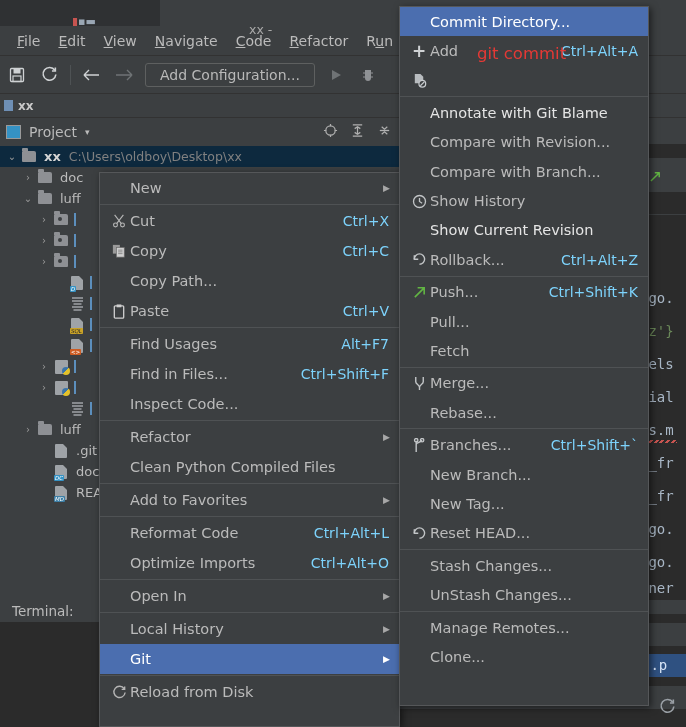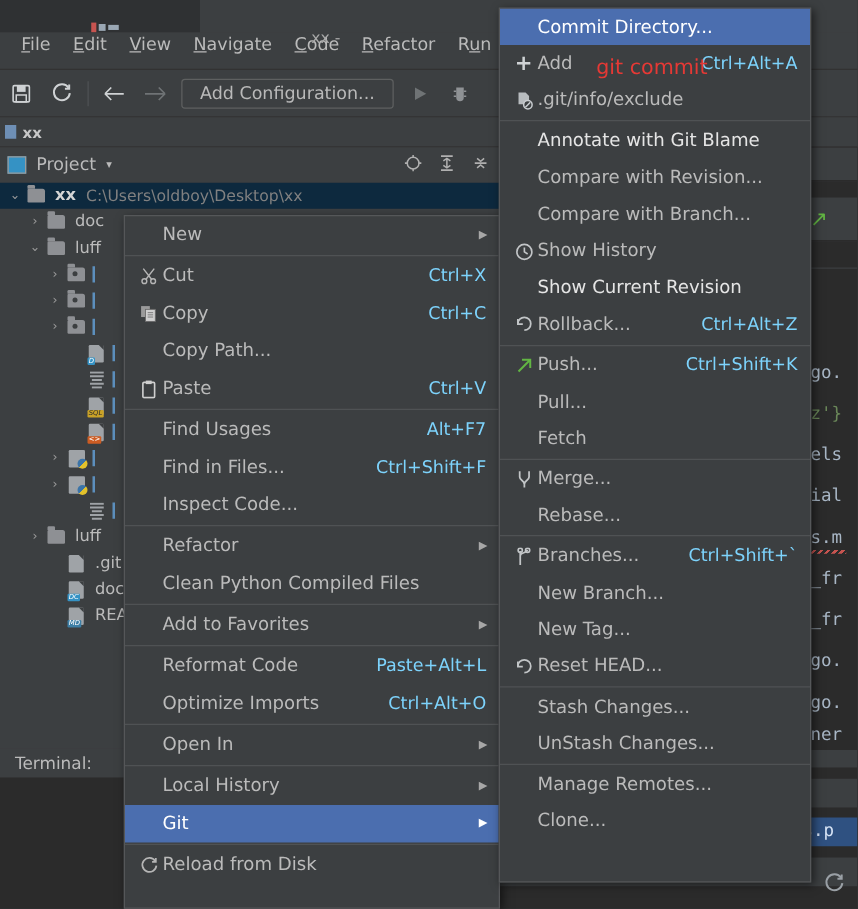--- a/index.html
+++ b/index.html
@@ -33,21 +33,21 @@
     position: absolute; left: 72px; top: 18px; width: 48px; height: 8px;
     overflow: hidden; font-size: 11px; color: #9aa7b4; line-height: 8px;
     white-space: nowrap;
   }
   .titlebar-frag .r { color: #c75450; }
 
   .menubar {
     position: absolute; left: 0; top: 26px; right: 0; height: 30px;
     background: #3c3f41;
     border-bottom: 1px solid #323232;
-    display: flex; padding-left: 8px; box-sizing: border-box;
+    display: flex; align-items: center; padding-left: 8px; box-sizing: border-box;
   }
   .menubar .mi {
     padding: 2px 9px; color: #bbbbbb; font-size: 14px; white-space: nowrap;
   }
   .menubar .mi u { text-decoration: underline; }
 
   .toolbar {
     position: absolute; left: 0; top: 56px; right: 0; height: 38px;
     background: #3c3f41;
     border-bottom: 1px solid #323232;
@@ -543,21 +543,21 @@
   <div class="mitem">
     <span class="m-ico"></span>
     <span class="m-label">Add to Favorites</span>
     <span class="m-sub">▶</span>
   </div>
   <div class="msep"></div>
 
   <div class="mitem">
     <span class="m-ico"></span>
     <span class="m-label">Reformat Code</span>
-    <span class="m-key">Paste+Alt+L</span>
+    <span class="m-key">Ctrl+Alt+L</span>
   </div>
   <div class="mitem">
     <span class="m-ico"></span>
     <span class="m-label">Optimize Imports</span>
     <span class="m-key">Ctrl+Alt+O</span>
   </div>
   <div class="msep"></div>
 
   <div class="mitem">
     <span class="m-ico"></span>
@@ -603,21 +603,20 @@
     <span class="m-key">Ctrl+Alt+A</span>
   </div>
   <div class="mitem">
     <span class="m-ico">
       <svg width="15" height="15" viewBox="0 0 16 16">
           <path d="M3 1h6l3 3v7H3z" fill="#b8bcbf"></path>
           <circle cx="11" cy="11.5" r="3.6" fill="#3c3f41" stroke="#c9cdd0" stroke-width="1.3"></circle>
           <path d="M8.9 13.6l4.2-4.2" stroke="#c9cdd0" stroke-width="1.3"></path>
         </svg>
     </span>
-    <span class="m-label">.git/info/exclude</span>
   </div>
   <div class="msep"></div>
 
   <div class="mitem disabled">
     <span class="m-ico"></span>
     <span class="m-label">Annotate with Git Blame</span>
   </div>
   <div class="mitem">
     <span class="m-ico"></span>
     <span class="m-label">Compare with Revision...</span>

